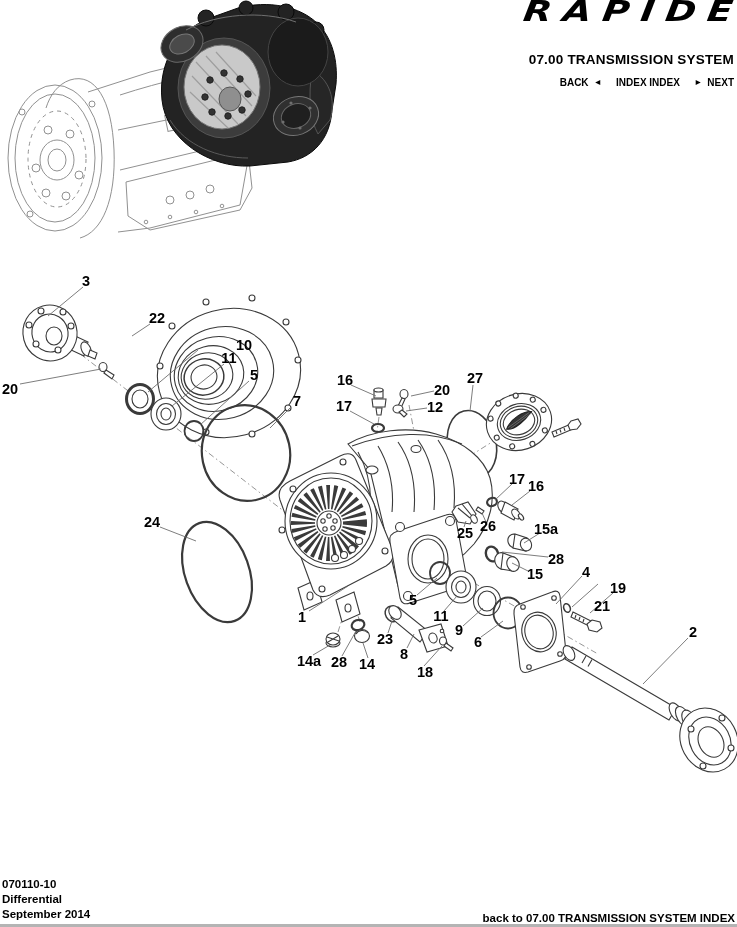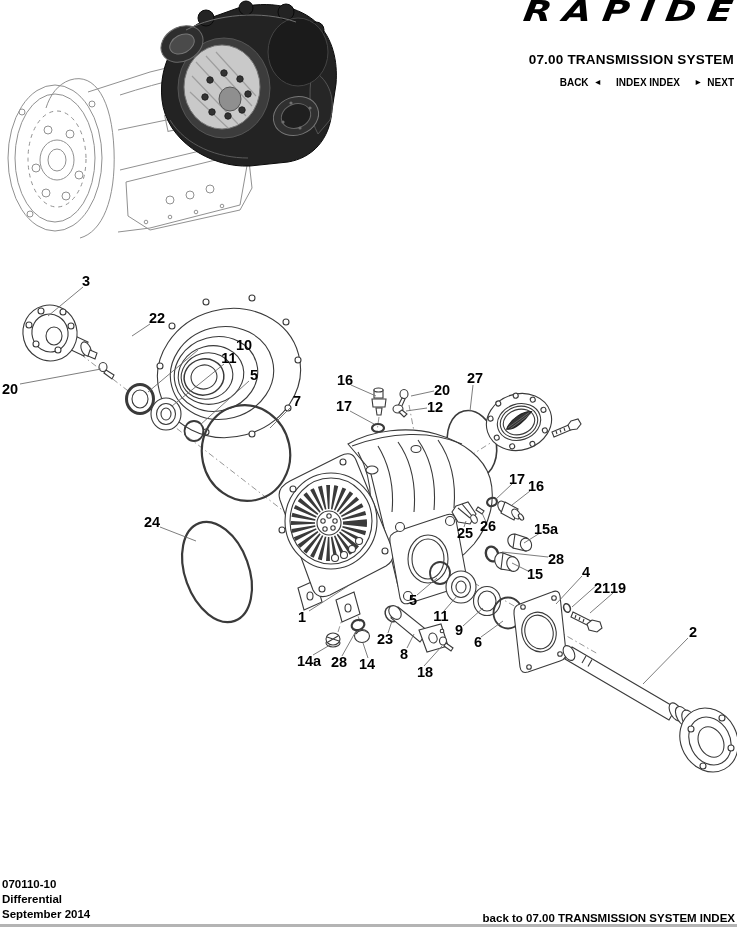--- a/index.html
+++ b/index.html
@@ -444,21 +444,21 @@
       <div class="callout" style="left: 546px; top: 529px;">15a</div>
       <div class="callout" style="left: 556px; top: 559px;">28</div>
       <div class="callout" style="left: 535px; top: 574px;">15</div>
       <div class="callout" style="left: 152px; top: 522px;">24</div>
       <div class="callout" style="left: 302px; top: 617px;">1</div>
       <div class="callout" style="left: 413px; top: 600px;">5</div>
       <div class="callout" style="left: 441px; top: 616px;">11</div>
       <div class="callout" style="left: 459px; top: 630px;">9</div>
       <div class="callout" style="left: 478px; top: 642px;">6</div>
       <div class="callout" style="left: 586px; top: 572px;">4</div>
-      <div class="callout" style="left: 602px; top: 588px;">21</div>
+      <div class="callout" style="left: 602px; top: 606px;">21</div>
       <div class="callout" style="left: 618px; top: 588px;">19</div>
       <div class="callout" style="left: 385px; top: 639px;">23</div>
       <div class="callout" style="left: 404px; top: 654px;">8</div>
       <div class="callout" style="left: 309px; top: 661px;">14a</div>
       <div class="callout" style="left: 339px; top: 662px;">28</div>
       <div class="callout" style="left: 367px; top: 664px;">14</div>
       <div class="callout" style="left: 425px; top: 672px;">18</div>
       <div class="callout" style="left: 693px; top: 632px;">2</div>
     </div>
 

